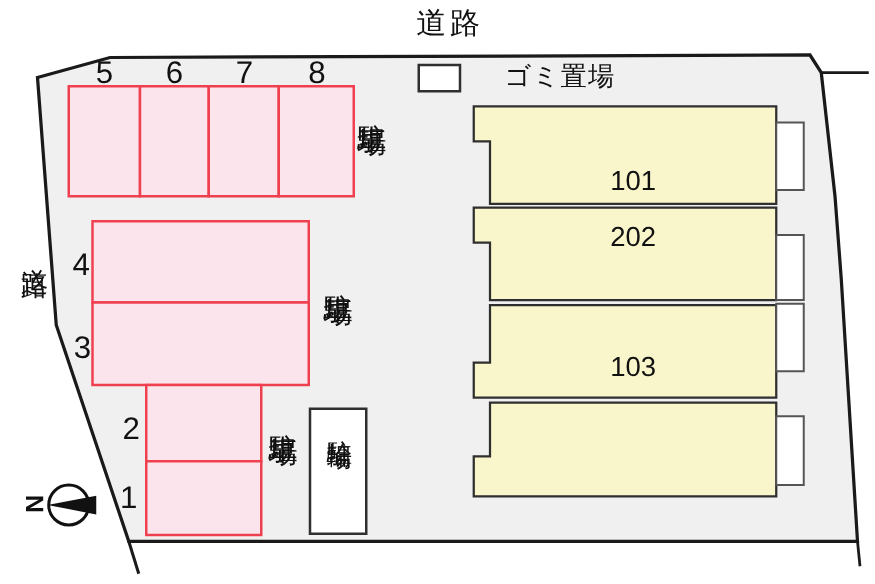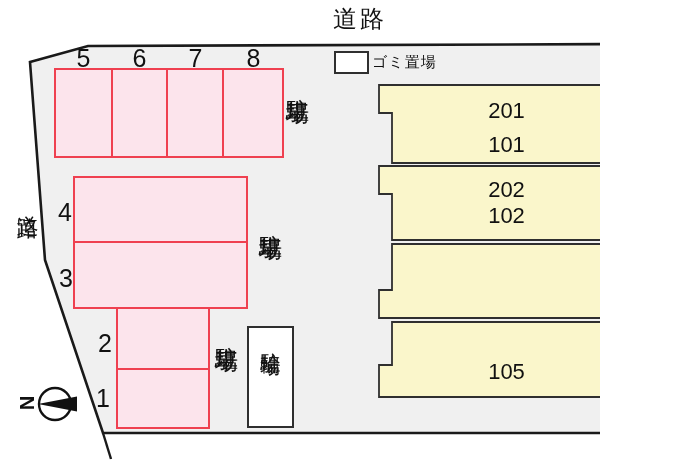--- a/index.html
+++ b/index.html
@@ -1,38 +1,38 @@
 <!DOCTYPE html>
 <html><head>
 <meta charset="utf-8">
 <style>
   html,body{margin:0;padding:0;background:#fff;}
   .canvas{
-    position:relative;width:600px;height:467px;background:#ffffff;
+    position:relative;width:700px;height:467px;background:#ffffff;
     font-family:"Liberation Sans","DejaVu Sans",sans-serif;
     color:#111;overflow:hidden;
   }
   .canvas svg{position:absolute;left:0;top:0;}
   .lbl{position:absolute;color:#111;}
   .h-center{text-align:center;}
   .r-align{text-align:right;}
   .vtext{
     writing-mode:vertical-rl;text-orientation:upright;
     display:flex;align-items:center;justify-content:flex-start;
     line-height:1.0;
   }
   .num{font-size:25px;line-height:24px;letter-spacing:-1px;}
   .kanji{font-size:23px;letter-spacing:2px;}
   .unit-line{
     position:absolute;left:397px;width:219px;height:26px;line-height:26px;
     text-align:center;font-size:22px;letter-spacing:0px;
   }
   .road-top{left:320px;top:6px;width:80px;height:26px;line-height:26px;font-size:24px;letter-spacing:3px;}
   .road-left{left:15px;top:198px;width:25px;height:58px;font-size:22px;letter-spacing:2px;}
-  .garbage{left:372px;top:50px;width:120px;height:24px;line-height:24px;font-size:15px;letter-spacing:1px;}
+  .garbage{left:388px;top:50px;width:120px;height:24px;line-height:24px;font-size:21px;letter-spacing:1px;text-align:center;}
   .pk1{left:285px;top:80px;width:25px;height:82px;}
   .pk2{left:258px;top:216px;width:25px;height:82px;}
   .pk3{left:214px;top:328px;width:25px;height:82px;}
   .bike{left:259px;top:336px;width:24px;height:84px;font-size:20px;letter-spacing:2px;}
   .north{
     left:16px;top:392px;width:22px;height:22px;line-height:22px;text-align:center;
     font-size:20px;font-weight:bold;transform:rotate(90deg);
   }
 </style>
 </head>
@@ -103,21 +103,19 @@
 
   <div class="lbl num r-align" style="left:81px;top:331px;width:30px;height:24px;">2</div>
   <div class="lbl num r-align" style="left:79px;top:386px;width:30px;height:24px;">1</div>
 
   <div class="lbl kanji vtext pk1">駐車場</div>
   <div class="lbl kanji vtext pk2">駐車場</div>
   <div class="lbl kanji vtext pk3">駐車場</div>
 
   <div class="lbl vtext bike">駐輪場</div>
 
-  <div class="unit-line" style="top:98px;">201</div>
   <div class="unit-line" style="top:132px;">101</div>
   <div class="unit-line" style="top:177px;text-align:center;">202</div>
-  <div class="unit-line" style="top:203px;">102</div>
-  <div class="unit-line" style="top:359px;">105</div>
+  <div class="unit-line" style="top:281px;">103</div>
 
   <div class="lbl north">N</div>
 
 </div>
 
 </body></html>

